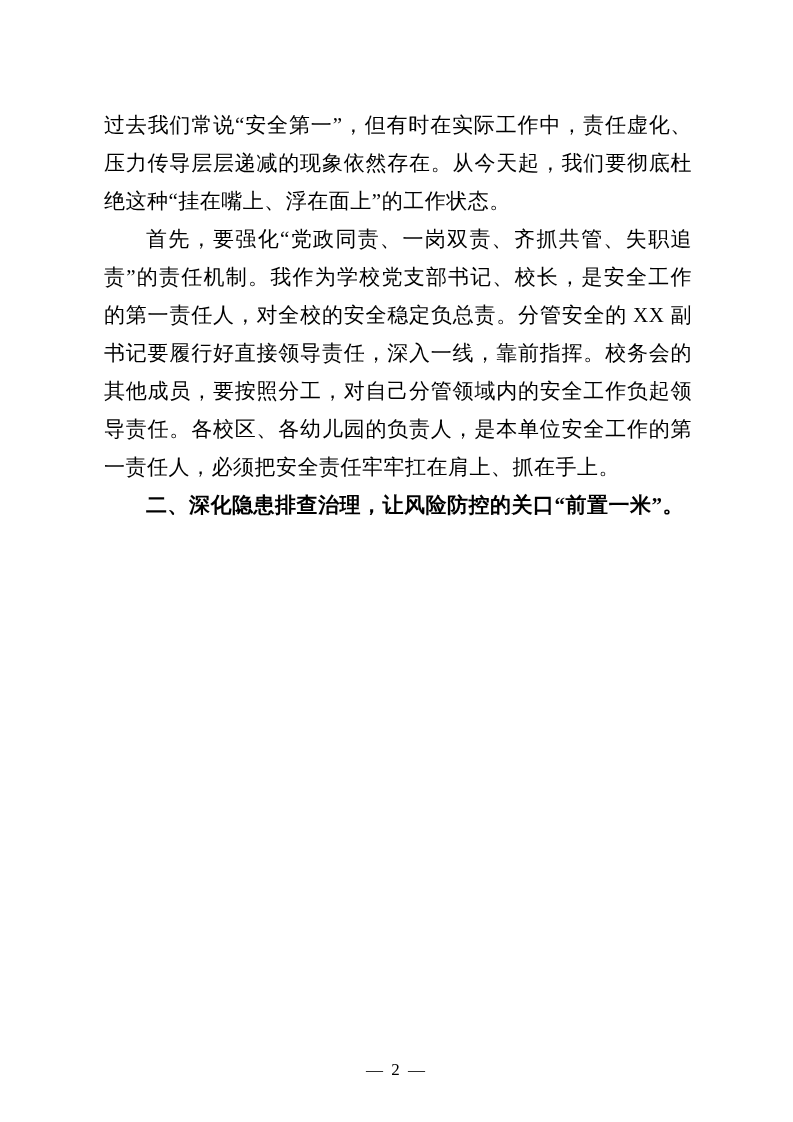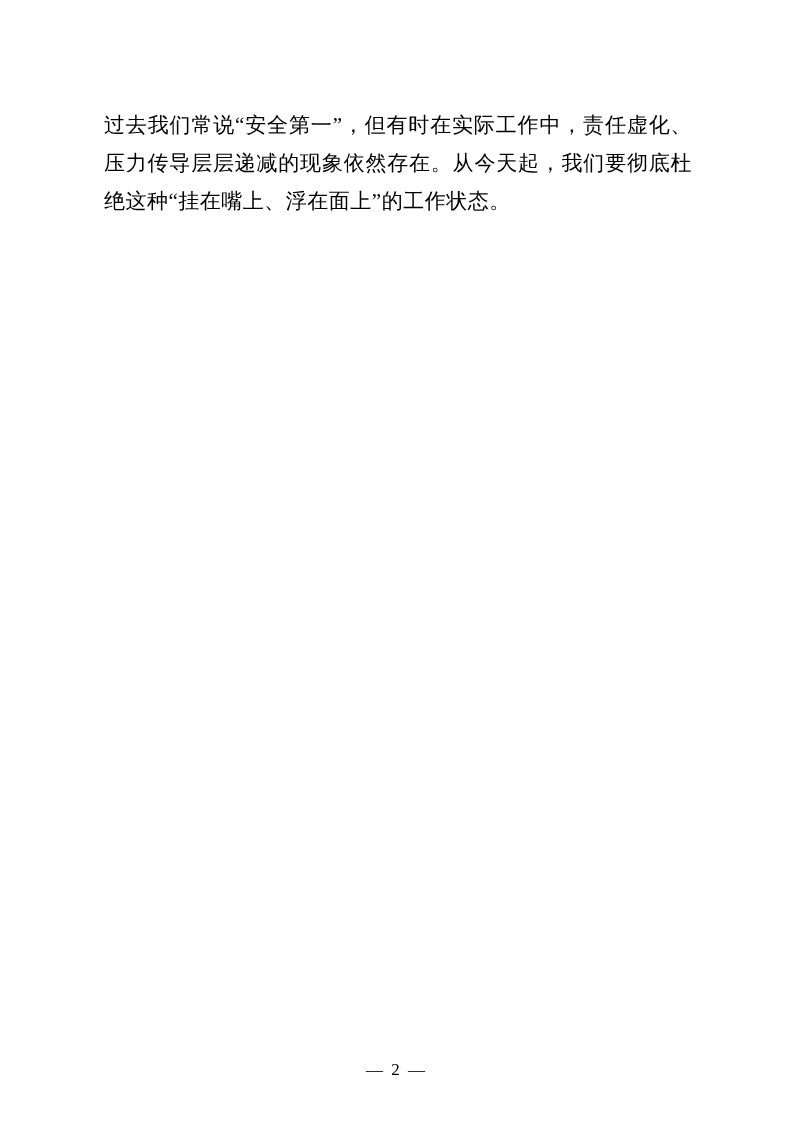--- a/index.html
+++ b/index.html
@@ -48,15 +48,17 @@
     letter-spacing: 2px;
     color: #000000;
   }
 </style>
 </head>
 <body>
 
 <div class="page">
   <div class="content">
     <p class="para first">过去我们常说“安全第一”，但有时在实际工作中，责任虚化、压力传导层层递减的现象依然存在。从今天起，我们要彻底杜绝这种“挂在嘴上、浮在面上”的工作状态。</p>
+    <p class="para">首先，要强化“党政同责、一岗双责、齐抓共管、失职追责”的责任机制。我作为学校党支部书记、校长，是安全工作的第一责任人，对全校的安全稳定负总责。分管安全的 XX 副书记要履行好直接领导责任，深入一线，靠前指挥。校务会的其他成员，要按照分工，对自己分管领域内的安全工作负起领导责任。各校区、各幼儿园的负责人，是本单位安全工作的第一责任人，必须把安全责任牢牢扛在肩上、抓在手上。</p>
+    <p class="para heading">二、深化隐患排查治理，让风险防控的关口“前置一米”。</p>
   </div>
   <div class="footer">— 2 —</div>
 </div>
 
 </body></html>

